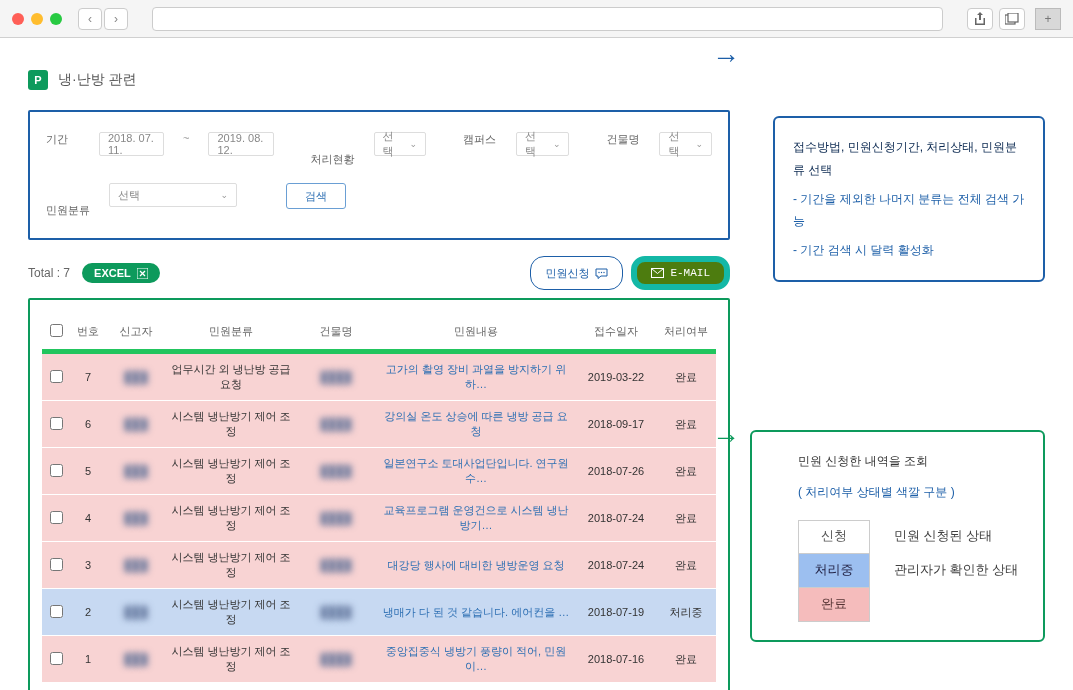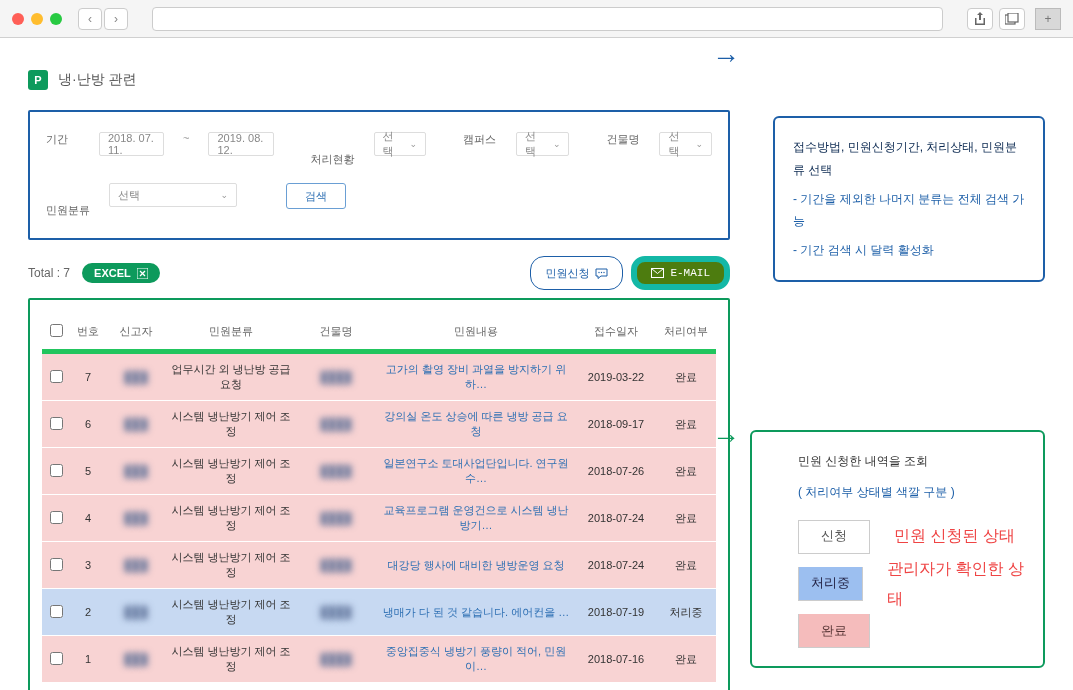--- a/index.html
+++ b/index.html
@@ -77,21 +77,21 @@
     .arrow-blue { color: #1d5fa8; left: -38px; top: -76px; }
     .arrow-green { color: #0d9a5c; left: -38px; top: -10px; }
     
     
     .legend-row { display: flex; align-items: center; gap: 24px; margin-bottom: 0; }
     .legend-chip { width: 72px; height: 34px; border: 1px solid #ccc; display: flex; align-items: center; justify-content: center; font-size: 13px; }
     .legend-row + .legend-row .legend-chip { border-top: none; }
     .chip-new { background: #fff; color: #555; }
     .chip-proc { background: #9cbff0; color: #224; }
     .chip-done { background: #f5bcbc; color: #533; }
-    .legend-desc { font-size: 16px; color: #ef4444; }
+    .legend-desc { font-size: 13px; color: #404040; }
     
     .spacer-1 { height: 46px; }
     .spacer-2 { height: 148px; }
     
     svg { display: block; }
   </style>
 </head>
 <body>
 
 <div class="browser-chrome">

